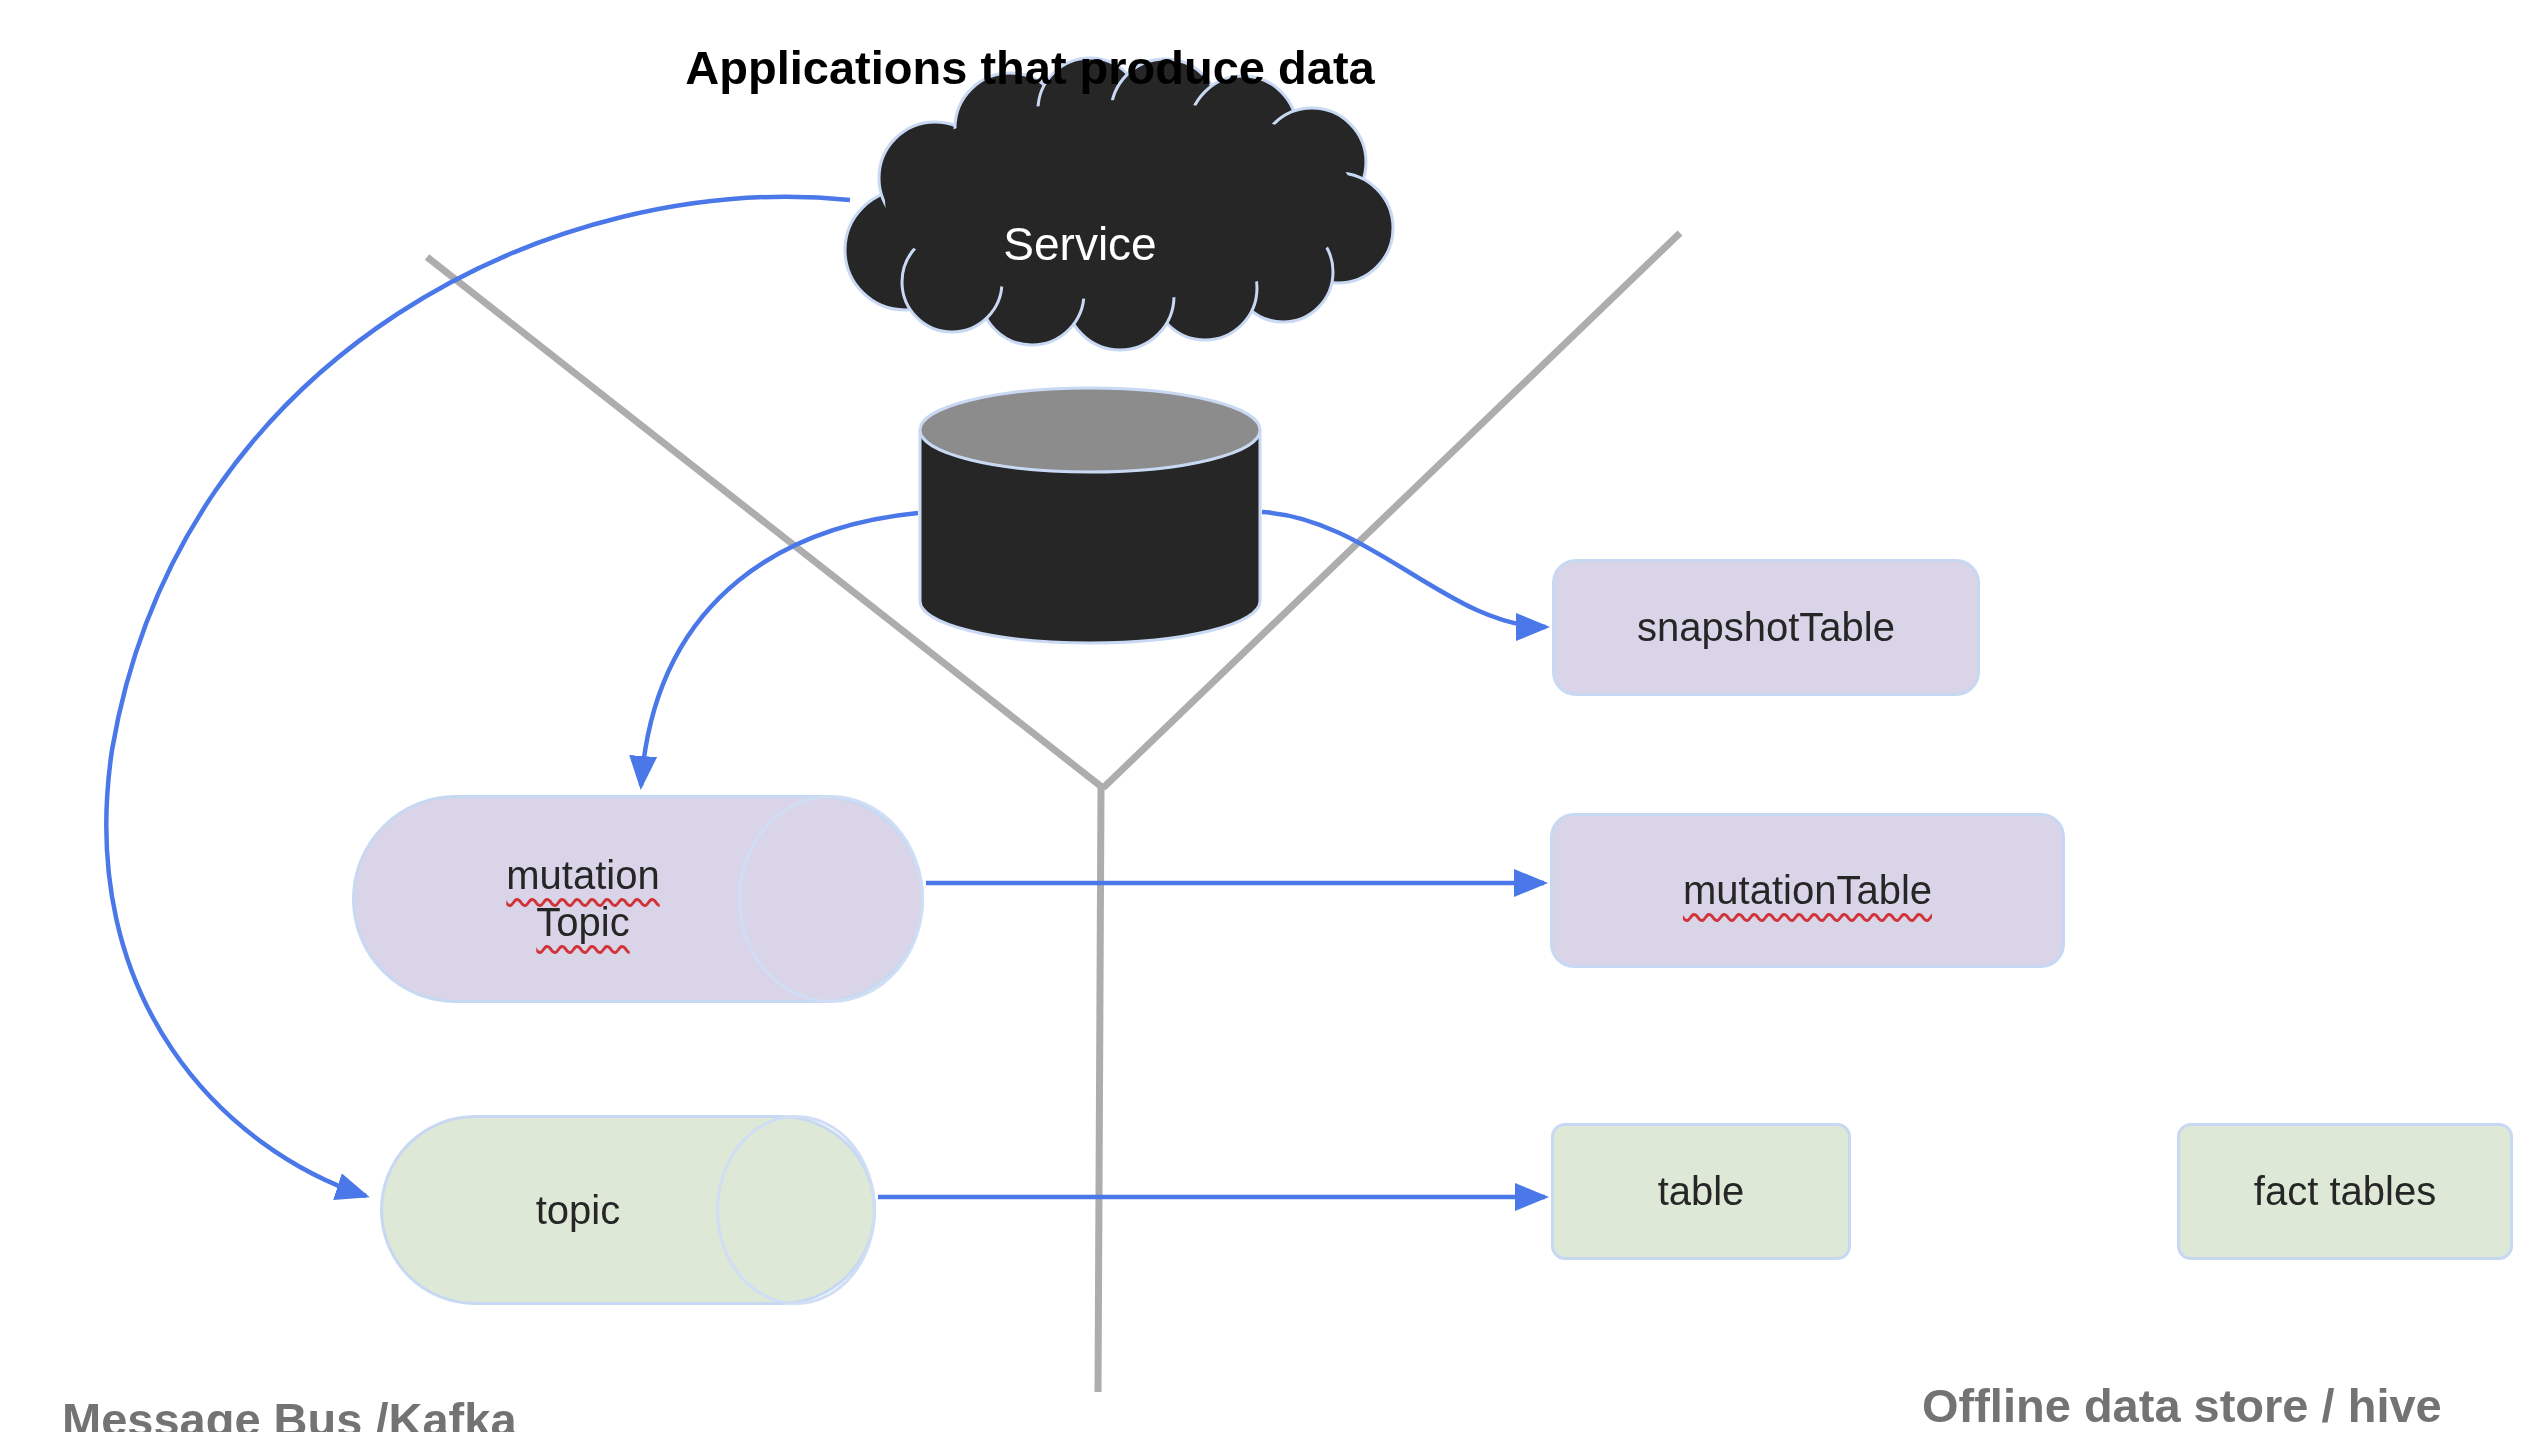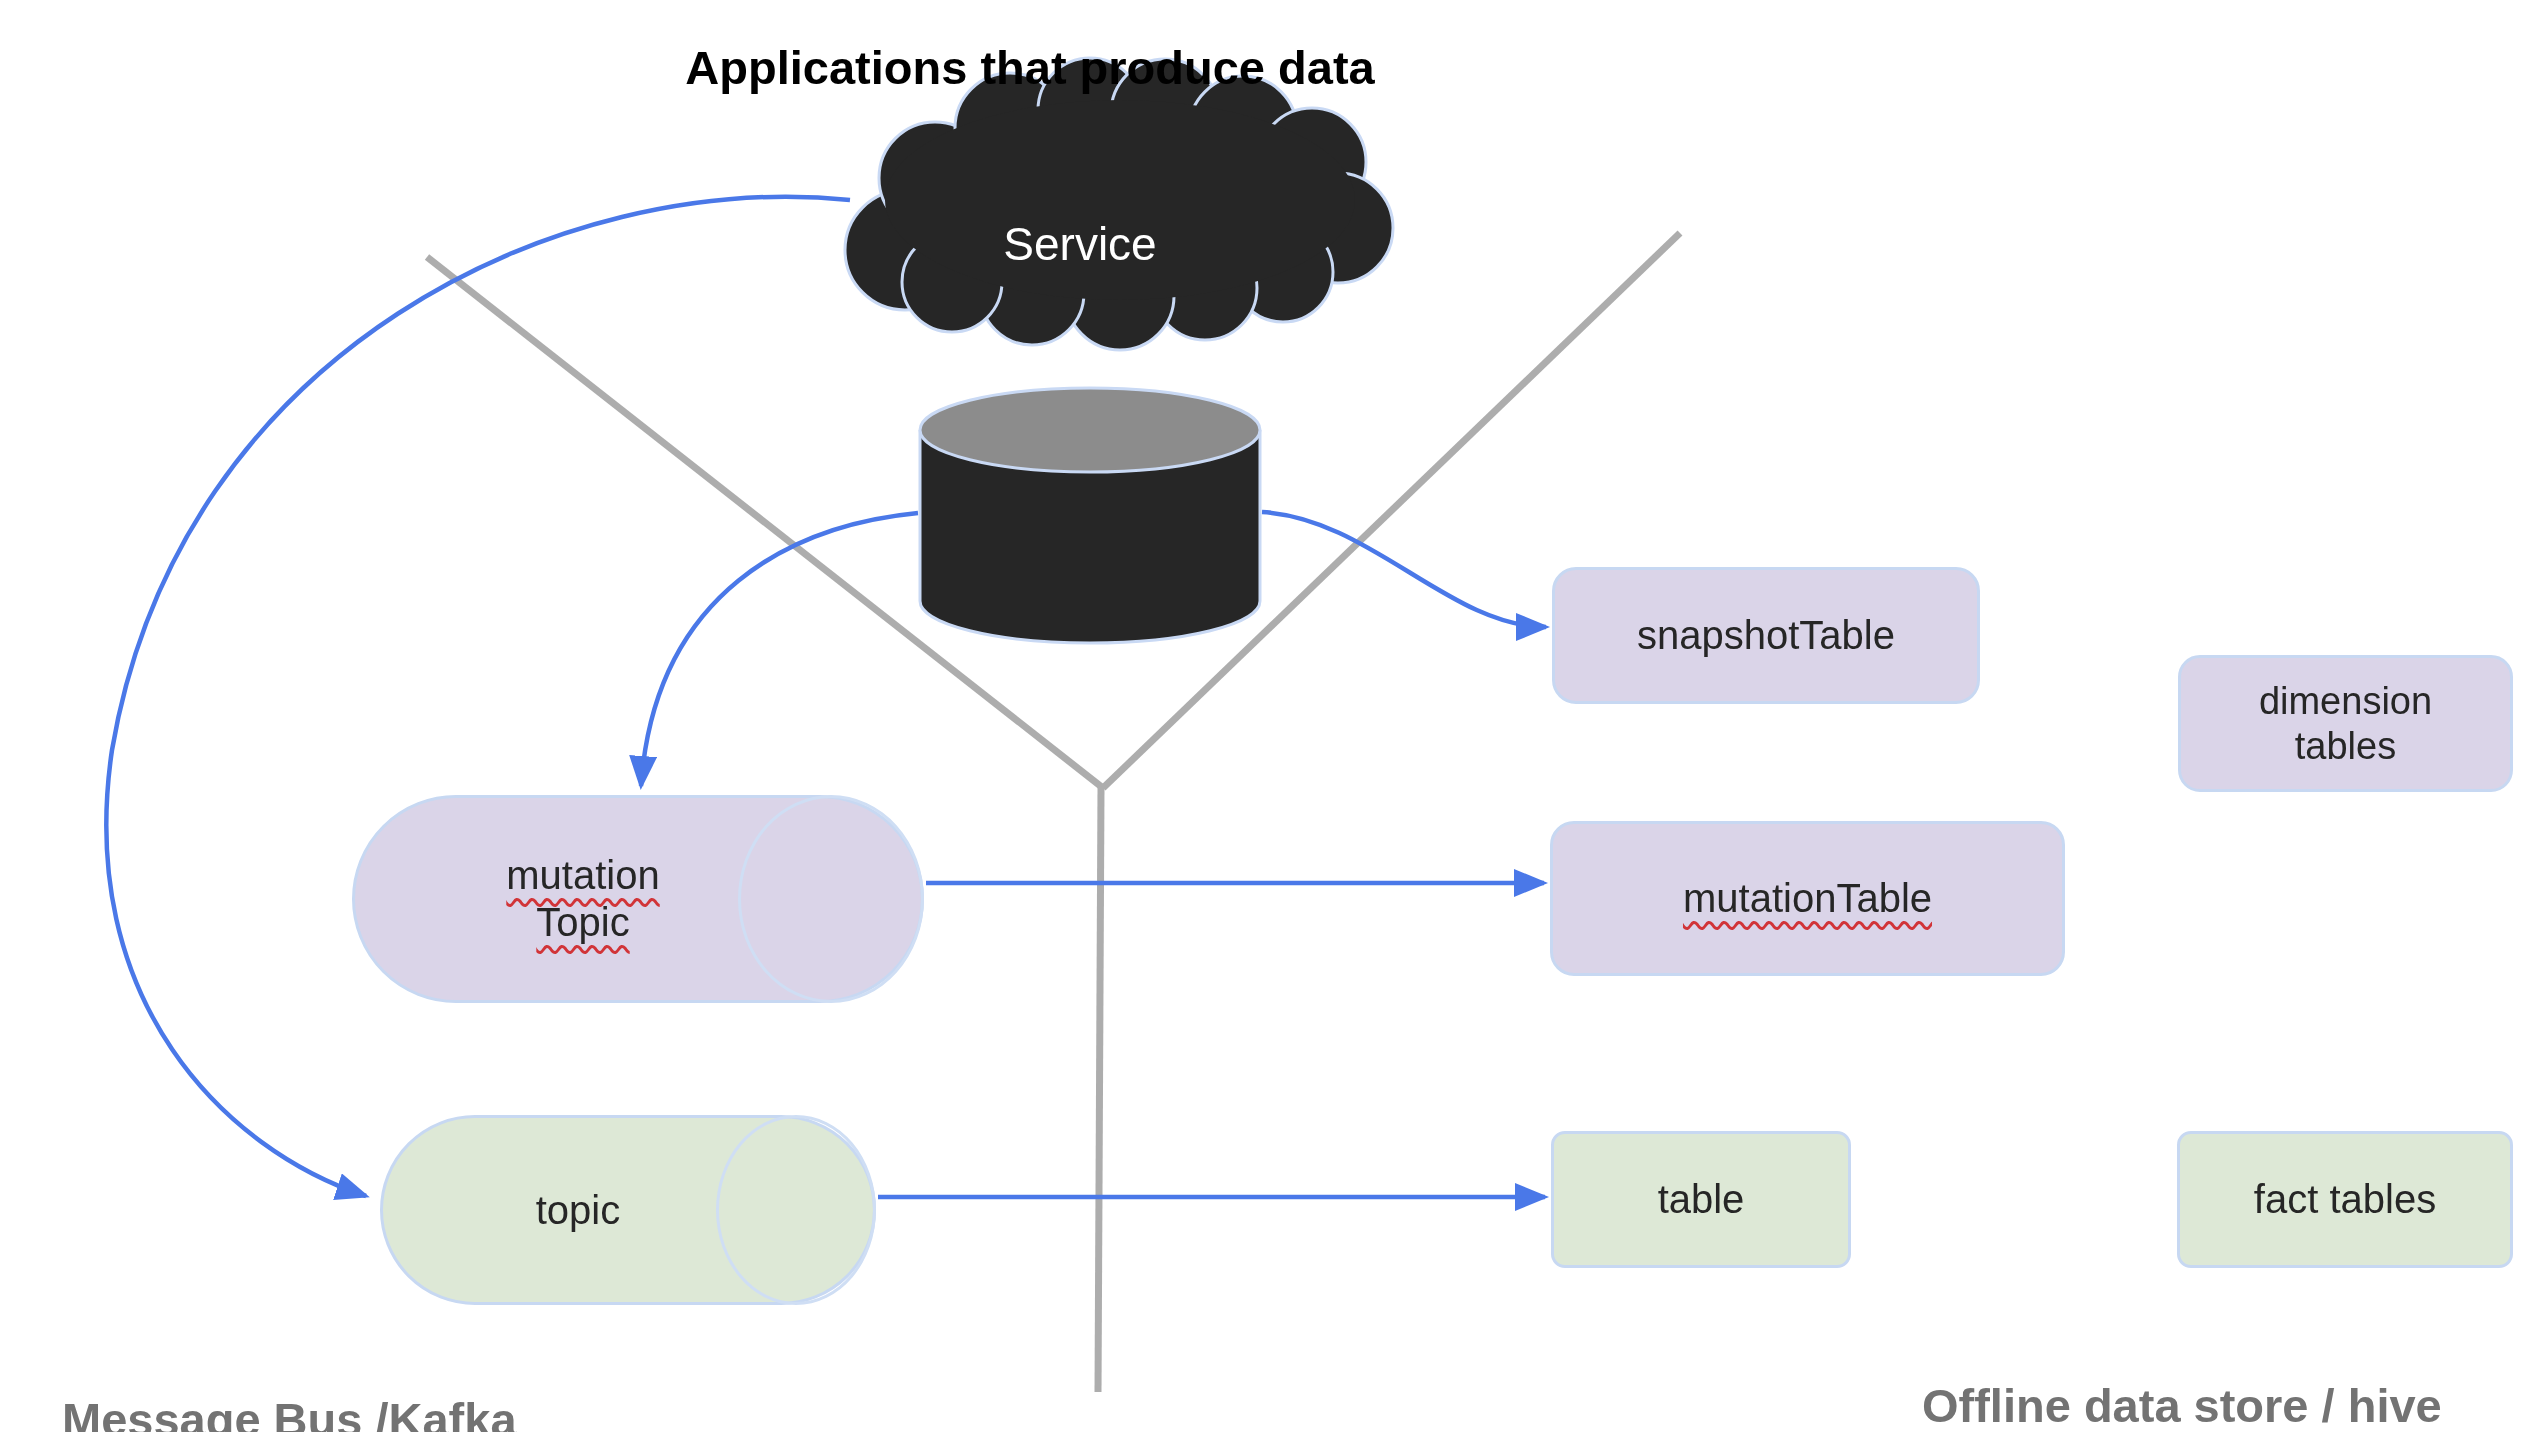--- a/index.html
+++ b/index.html
@@ -8,21 +8,21 @@
     font-family:"Liberation Sans",sans-serif;overflow:hidden;
   }
   #connectors{position:absolute;left:0;top:0;z-index:1;}
   .txt{position:absolute;z-index:2;margin-top:36px;}
   .node{
     position:absolute;z-index:2;display:flex;align-items:center;justify-content:center;
     text-align:center;color:#262626;box-sizing:border-box;font-size:40px;
   }
   .lavender{background:#dad4e8;border:3px solid #c7d8f2;}
   .green{background:#dde8d6;border:3px solid #c7d8f2;}
-  .box{border-radius:24px;margin-top:8px;}
+  .box{border-radius:24px;}
   .pill{border-radius:120px;}
   .cap{
     position:absolute;top:-3px;right:-3px;box-sizing:border-box;
     border:3px solid #cfdef4;border-radius:50%;background:transparent;
   }
   .two-line{line-height:1.18;}
   .wavy{
     text-decoration-line:underline;text-decoration-style:wavy;
     text-decoration-color:#d13438;text-decoration-thickness:2.5px;
     text-underline-offset:9px;
@@ -94,26 +94,20 @@
       <span class="wavy">mutation</span><br>
       <span class="wavy">Topic</span>
     </div>
     <div class="cap" style="width:186px;height:208px;"></div>
   </div>
 
   <div class="node lavender box" style="left:1550px;top:813px;width:515px;height:155px;">
     <span class="wavy">mutationTable</span>
   </div>
 
-  <div class="node lavender box two-line" style="left:2178px;top:647px;width:335px;height:137px;border-radius:22px;font-size:38px;">
-    <div>
-      <span>dimension</span><br>
-      <span>tables</span>
-    </div>
-  </div>
 
   <div class="node green pill" style="left:380px;top:1115px;width:496px;height:190px;padding-right:100px;">
     <span>topic</span>
     <div class="cap" style="width:160px;height:190px;"></div>
   </div>
 
   <div class="node green box" style="left:1551px;top:1123px;width:300px;height:137px;border-radius:14px;">
     <span>table</span>
   </div>
 

